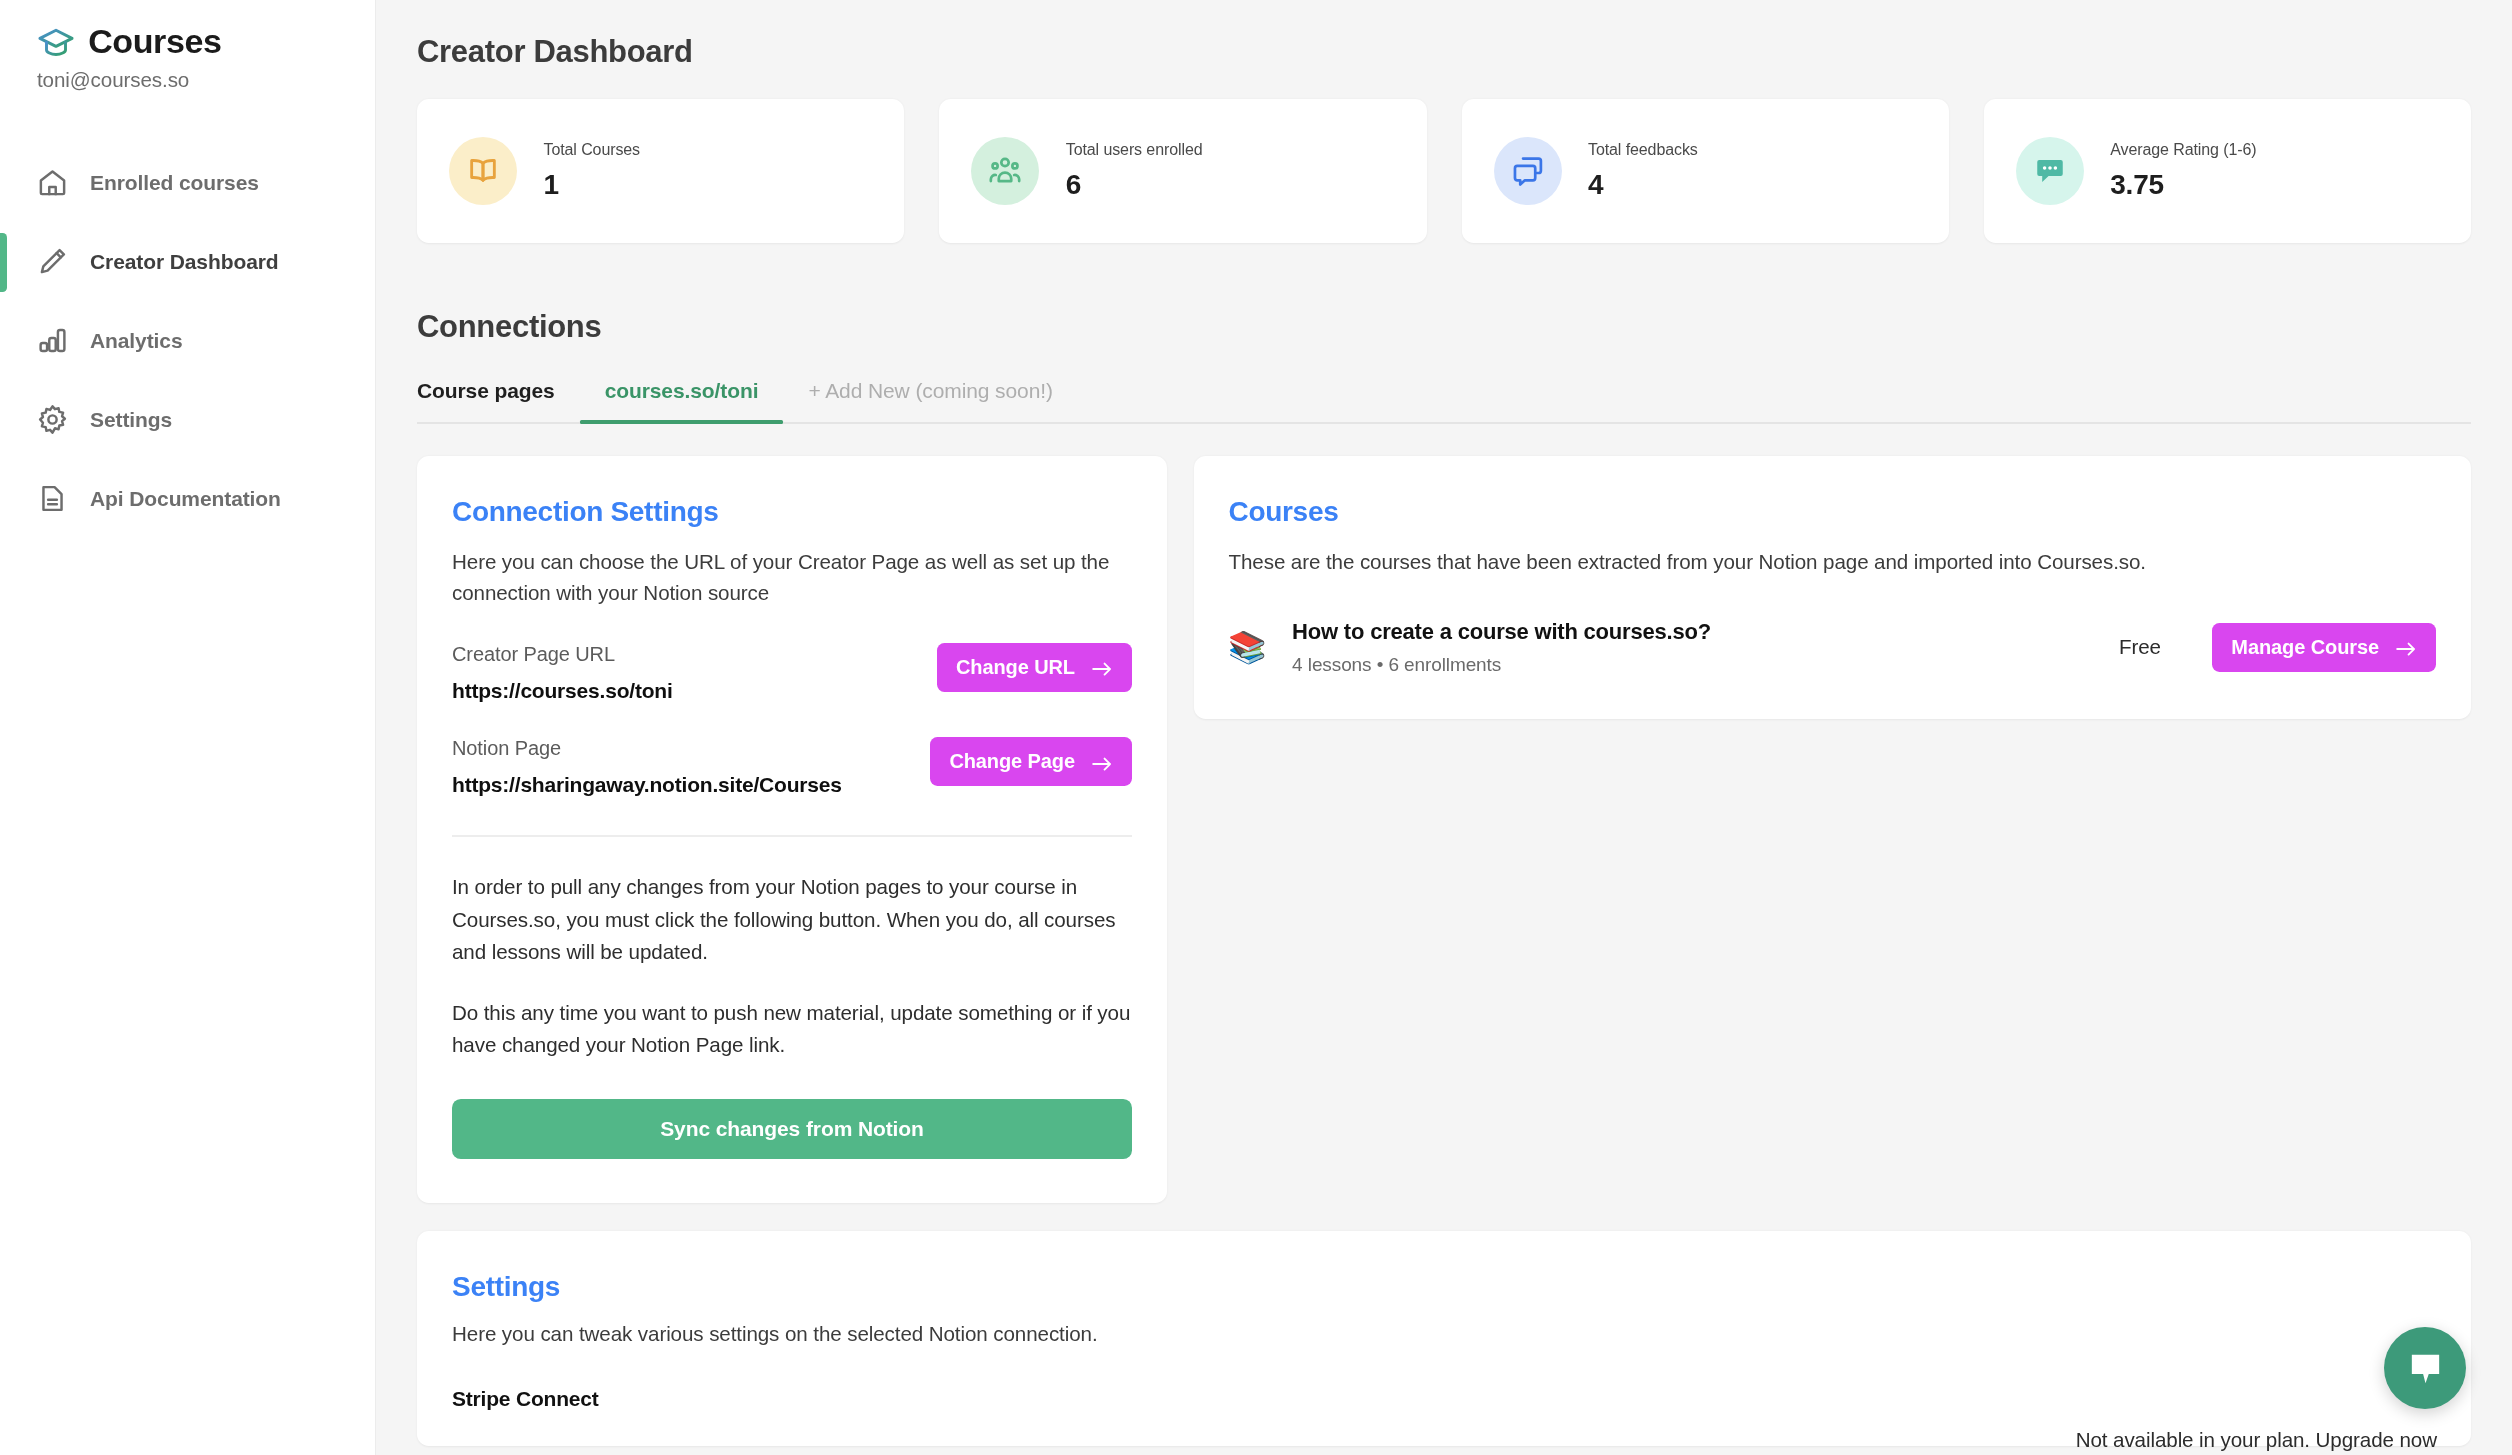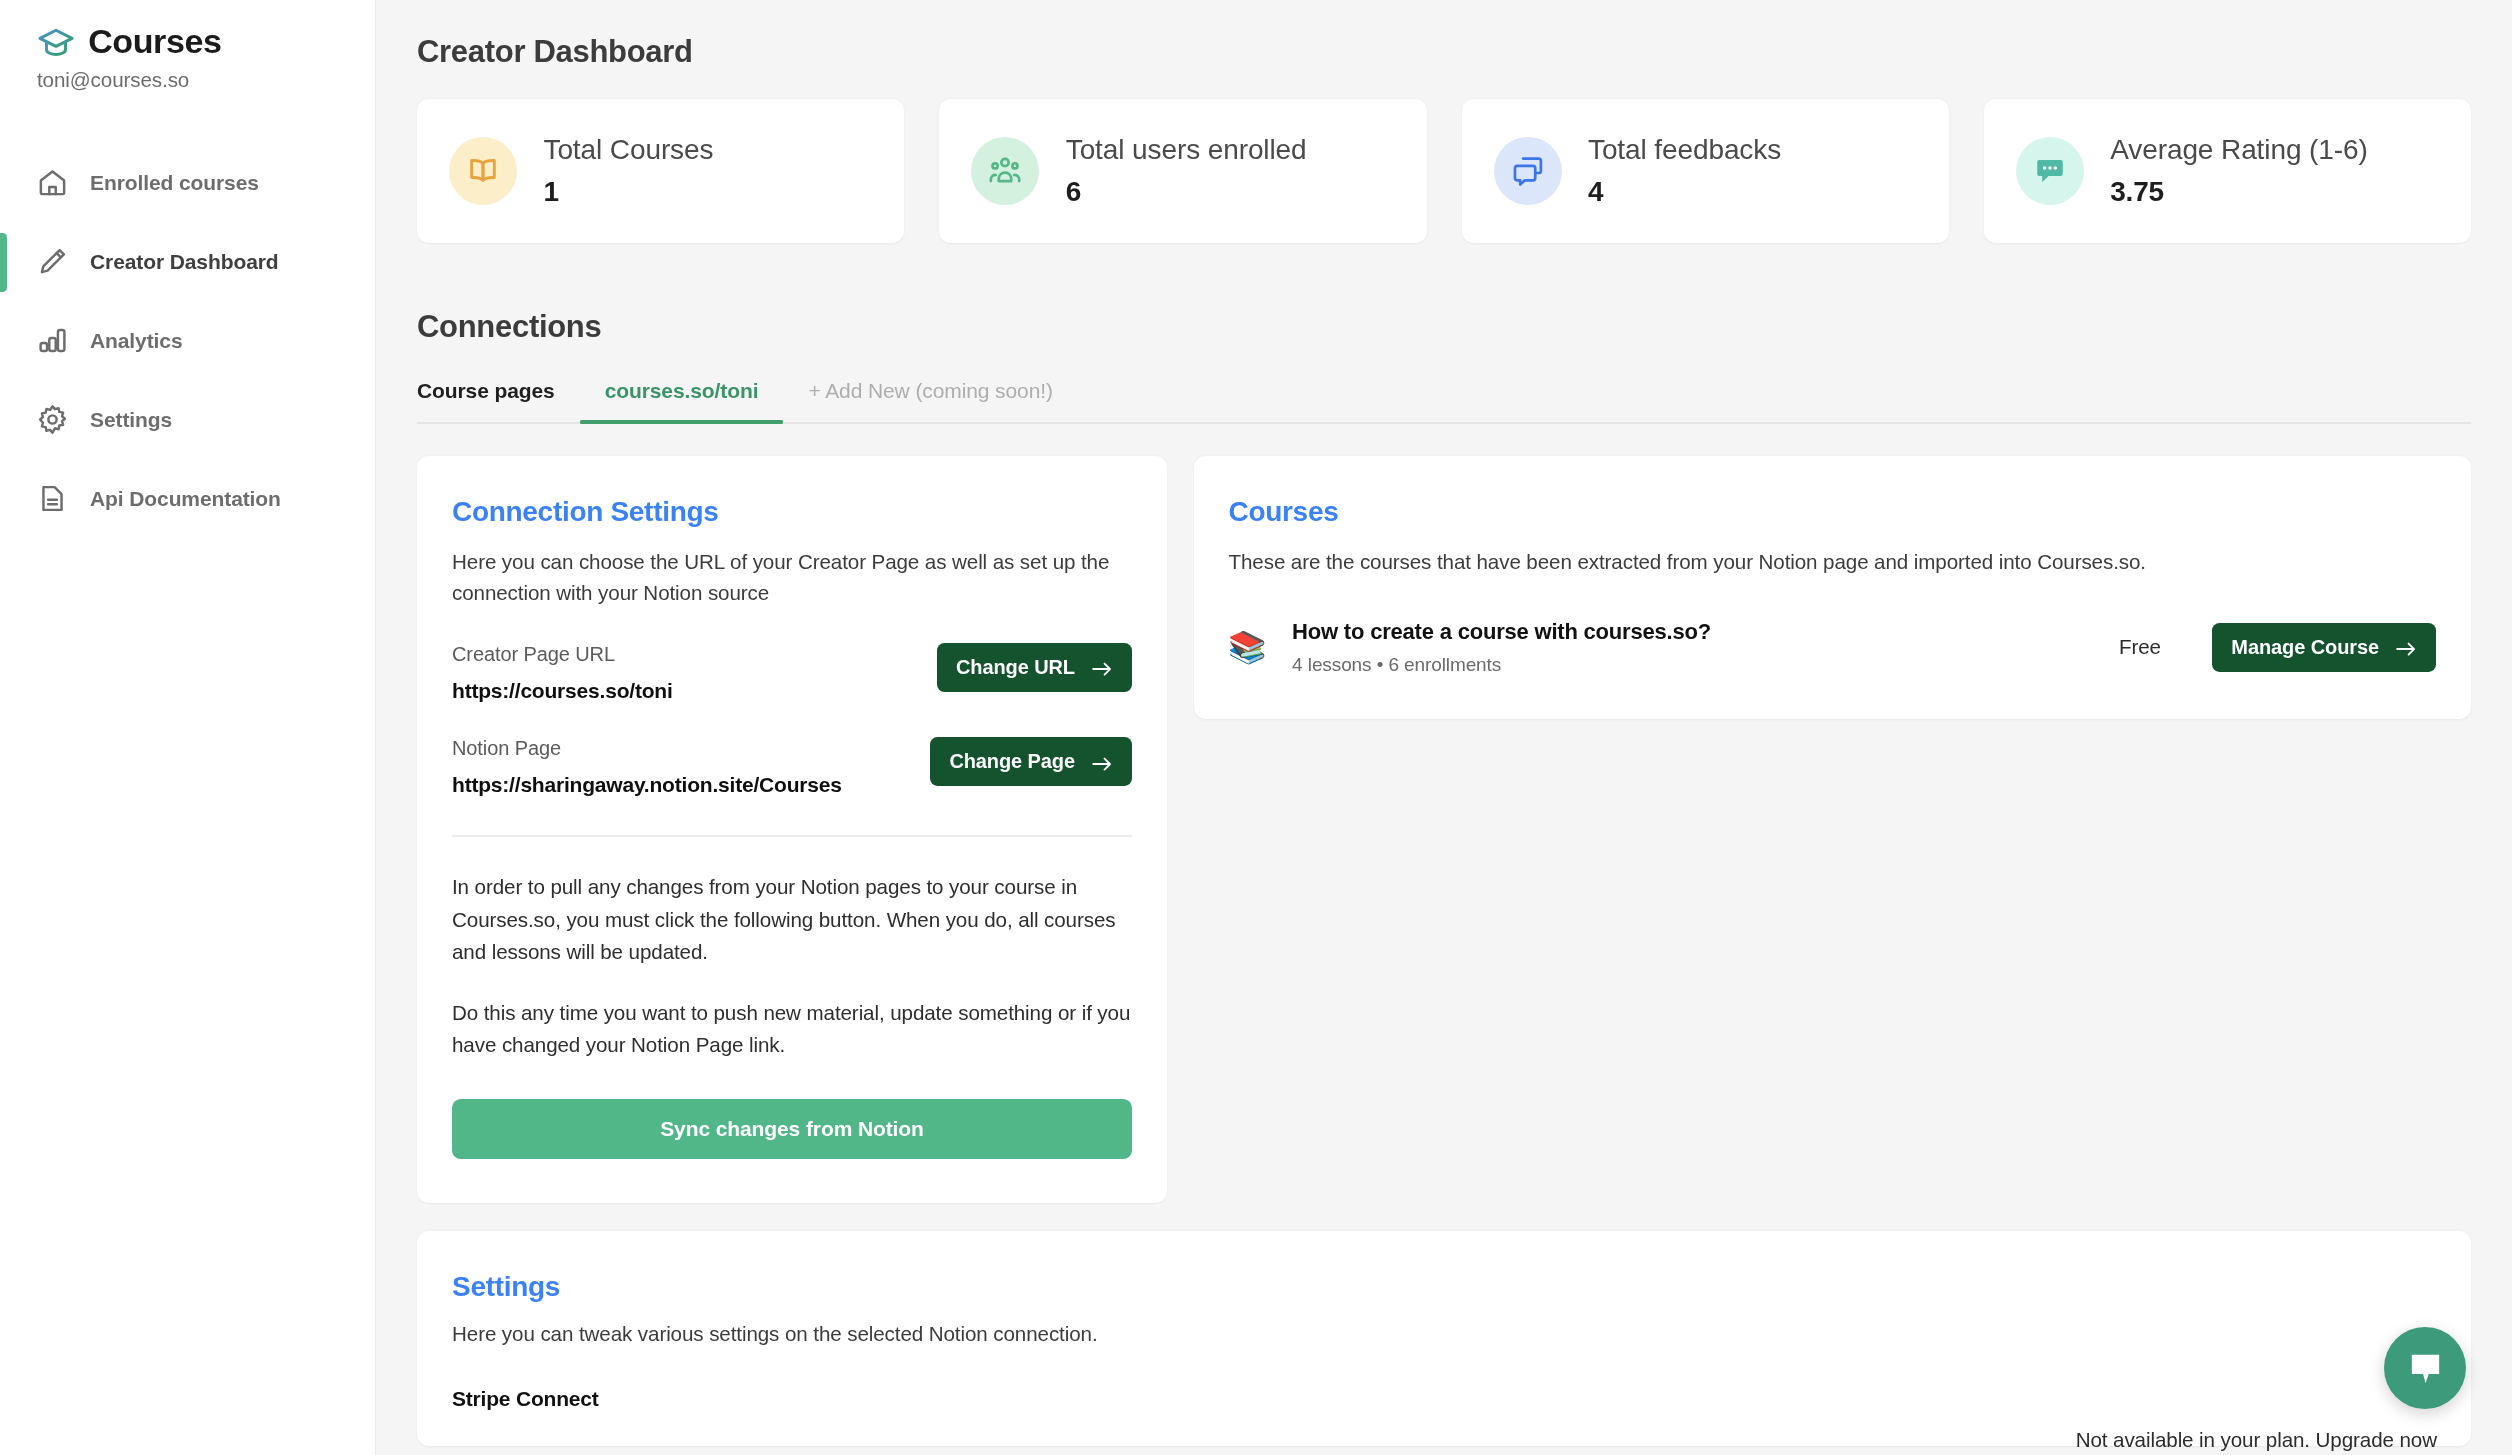--- a/index.html
+++ b/index.html
@@ -68,21 +68,21 @@
     display: flex; align-items: center; gap: 26.5px;
     padding: 0 32px;
   }
   .stat-icon {
     width: 68px; height: 68px; border-radius: 50%;
     display: flex; align-items: center; justify-content: center;
     flex: 0 0 68px;
   }
   .stat-icon svg { display: block; width: 34px; height: 34px; }
   .stat-text { display: flex; flex-direction: column; gap: 10.3px; }
-  .stat-label { font-size: 28px; color: #4a4a4a; letter-spacing: -0.1px; }
+  .stat-label { font-size: 16px; color: #4a4a4a; letter-spacing: -0.1px; }
   .stat-value { font-size: 28px; font-weight: 700; color: #1e1e1e; letter-spacing: -0.2px; }
 
   
   .section-title {
     font-size: 31px; font-weight: 700; color: #3c3c3c; letter-spacing: -0.3px;
     margin: 66px 0 34px 0;
   }
   .tabs {
     display: flex; align-items: flex-end; gap: 0;
     border-bottom: 2.2px solid #e4e4e4;
@@ -120,21 +120,21 @@
 
   .field-row {
     margin-top: 34px;
     display: flex; align-items: flex-start; justify-content: space-between;
   }
   .field-col { display: flex; flex-direction: column; gap: 13.2px; }
   .field-label { font-size: 20px; color: #5b5b5b; letter-spacing: -0.1px; }
   .field-value { font-size: 21px; font-weight: 700; color: #0f0f0f; letter-spacing: -0.2px; }
 
   .btn-green {
-    background: #14532d; color: #ffffff;
+    background: #d946ef; color: #ffffff;
     border: none; border-radius: 7.4px;
     font-family: "Liberation Sans", sans-serif;
     font-size: 20px; font-weight: 700; letter-spacing: -0.1px;
     padding: 13.2px 19px;
     display: inline-flex; align-items: center; gap: 16px;
     cursor: pointer; white-space: nowrap;
   }
   .btn-green .arw { display:block; width: 22px; height: 16px; }
 
   .divider { height: 2.2px; background: #ededed; margin: 38px 0 0 0; }

